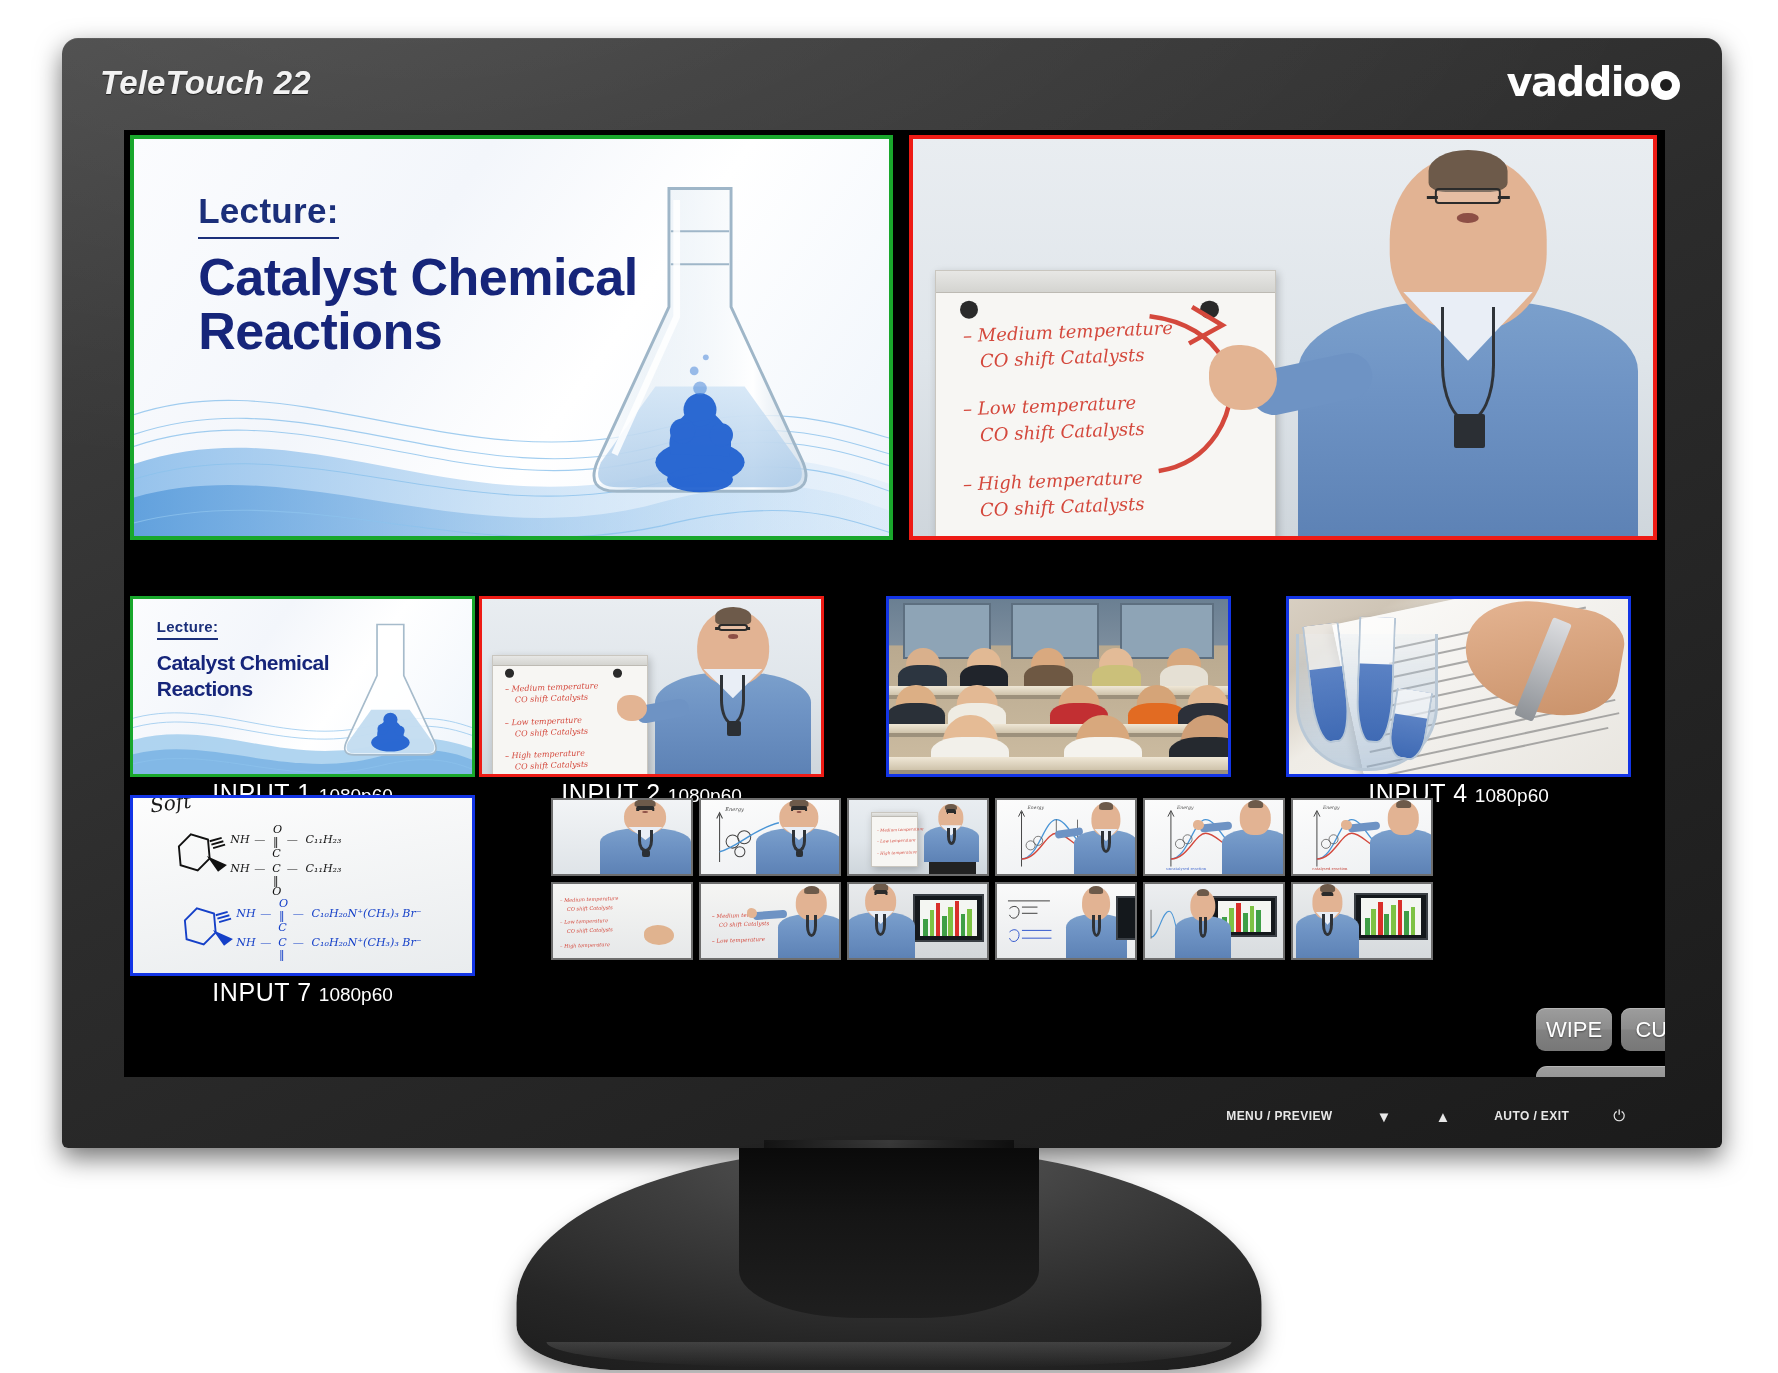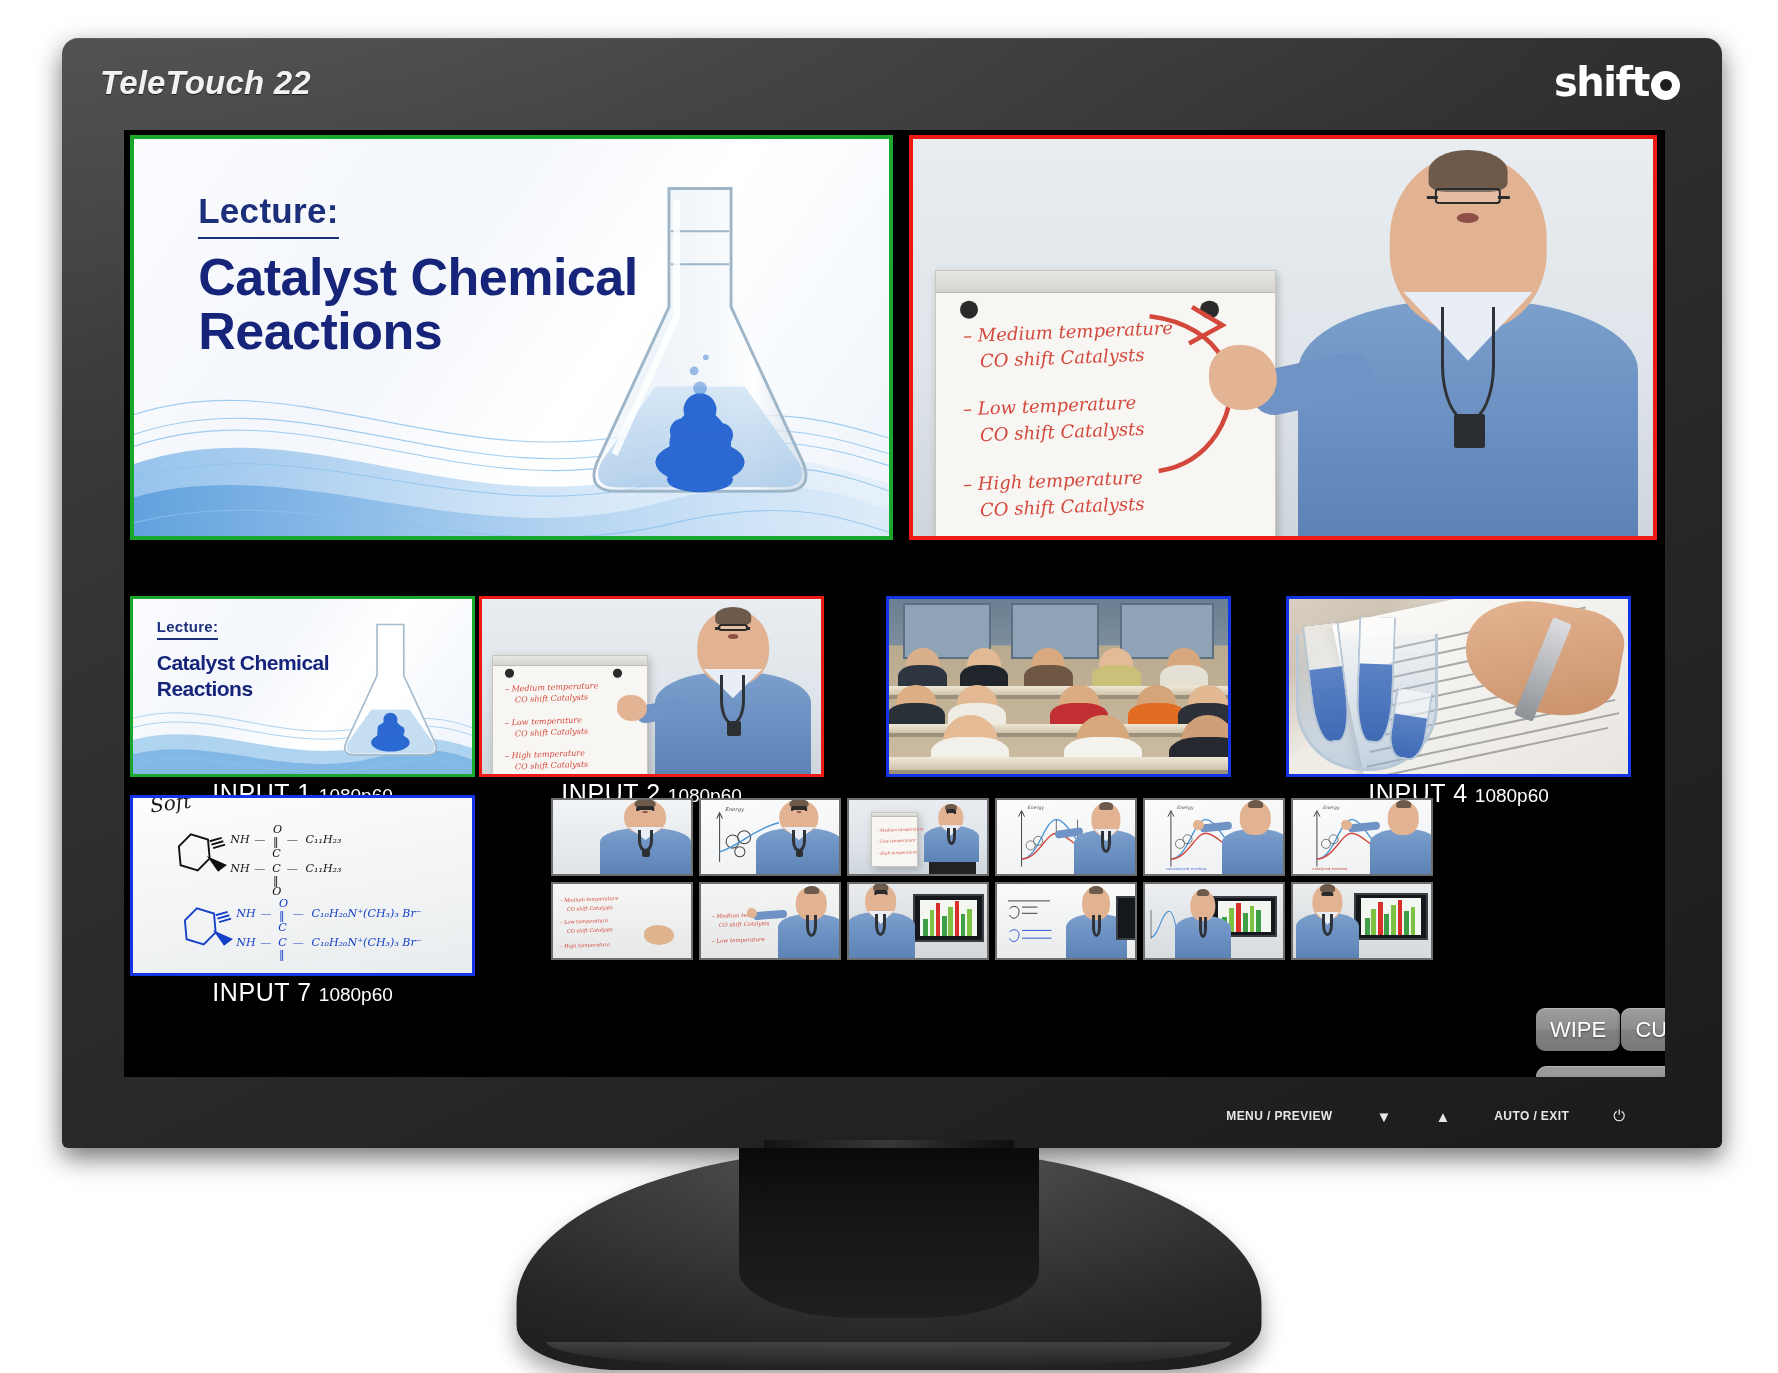--- a/index.html
+++ b/index.html
@@ -229,21 +229,21 @@
 
   
   .tbtn {
     position: absolute; display: flex; align-items: center; justify-content: center;
     background: linear-gradient(180deg,#9d9d9d 0%,#8d8d8d 48%,#828282 52%,#777777 100%);
     border-radius: 9px; color: #ffffff; font-weight: 400;
     box-shadow: 0 2px 4px rgba(0,0,0,.6), inset 0 1px 0 rgba(255,255,255,.25);
     text-shadow: 0 1px 2px rgba(0,0,0,.45);
   }
   #btn-wipe, #btn-cut, #btn-fade { height: 43px; font-size: 22px; top: 878px; }
-  #btn-wipe { left: 1412px; width: 84px; }
+  #btn-wipe { left: 1412px; width: 76px; }
   #btn-cut  { left: 1497px; width: 74px; }
   #btn-take {
     left: 1412px; top: 936px; width: 250px; height: 56px; font-size: 29px;
     border-radius: 11px;
   }
 
   
   #osd-bar {
     position: absolute; left: 124px; top: 1096px; width: 1541px; height: 40px;
     display: flex; align-items: center; justify-content: flex-end; gap: 44px;
@@ -281,21 +281,21 @@
 </head>
 <body>
 
 <div id="monitor-wrap">
 
   <div id="monitor-bezel"></div>
 
   <div id="brand-bar">
     <div id="model-name">TeleTouch 22</div>
     <div id="vaddio-logo">
-      <span class="logo-text">shift</span>
+      <span class="logo-text">vaddio</span>
       <span class="logo-dot"></span>
     </div>
   </div>
 
   <div id="screen">
 
     <div id="preview-mon" class="main-mon">
       <div class="slide">
         <div class="waves">
           <svg viewBox="0 0 760 320" preserveAspectRatio="none">

